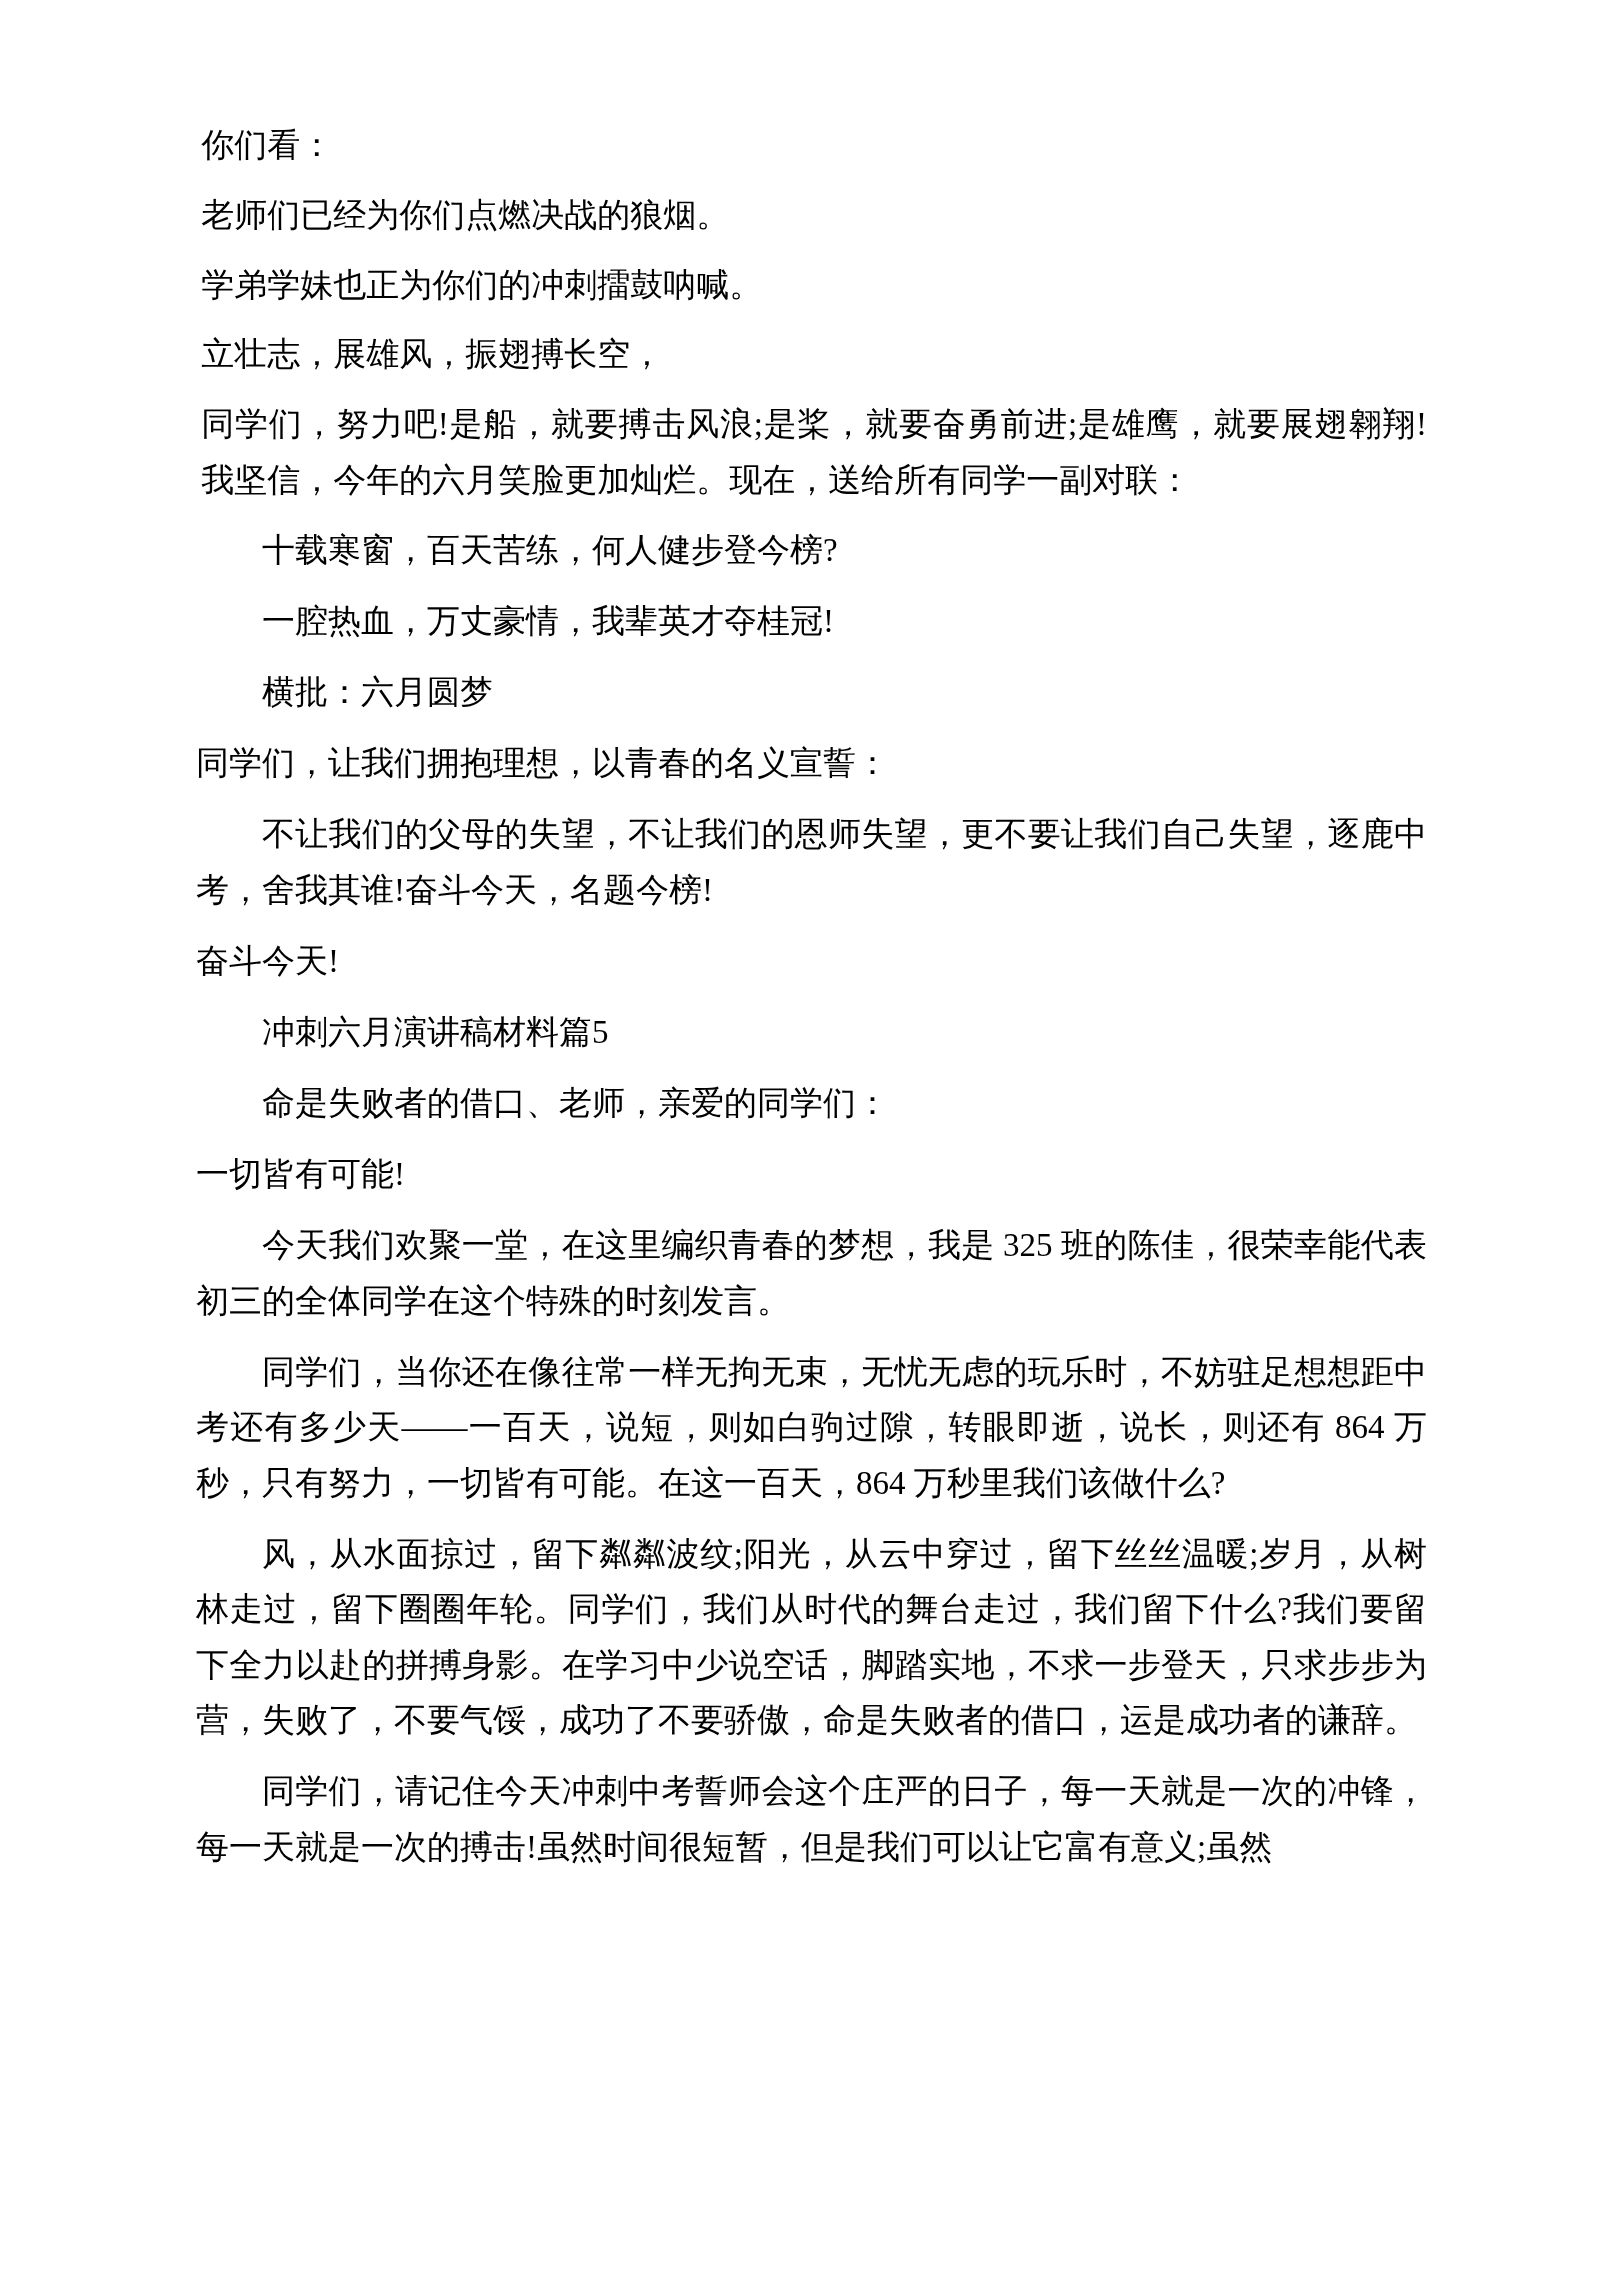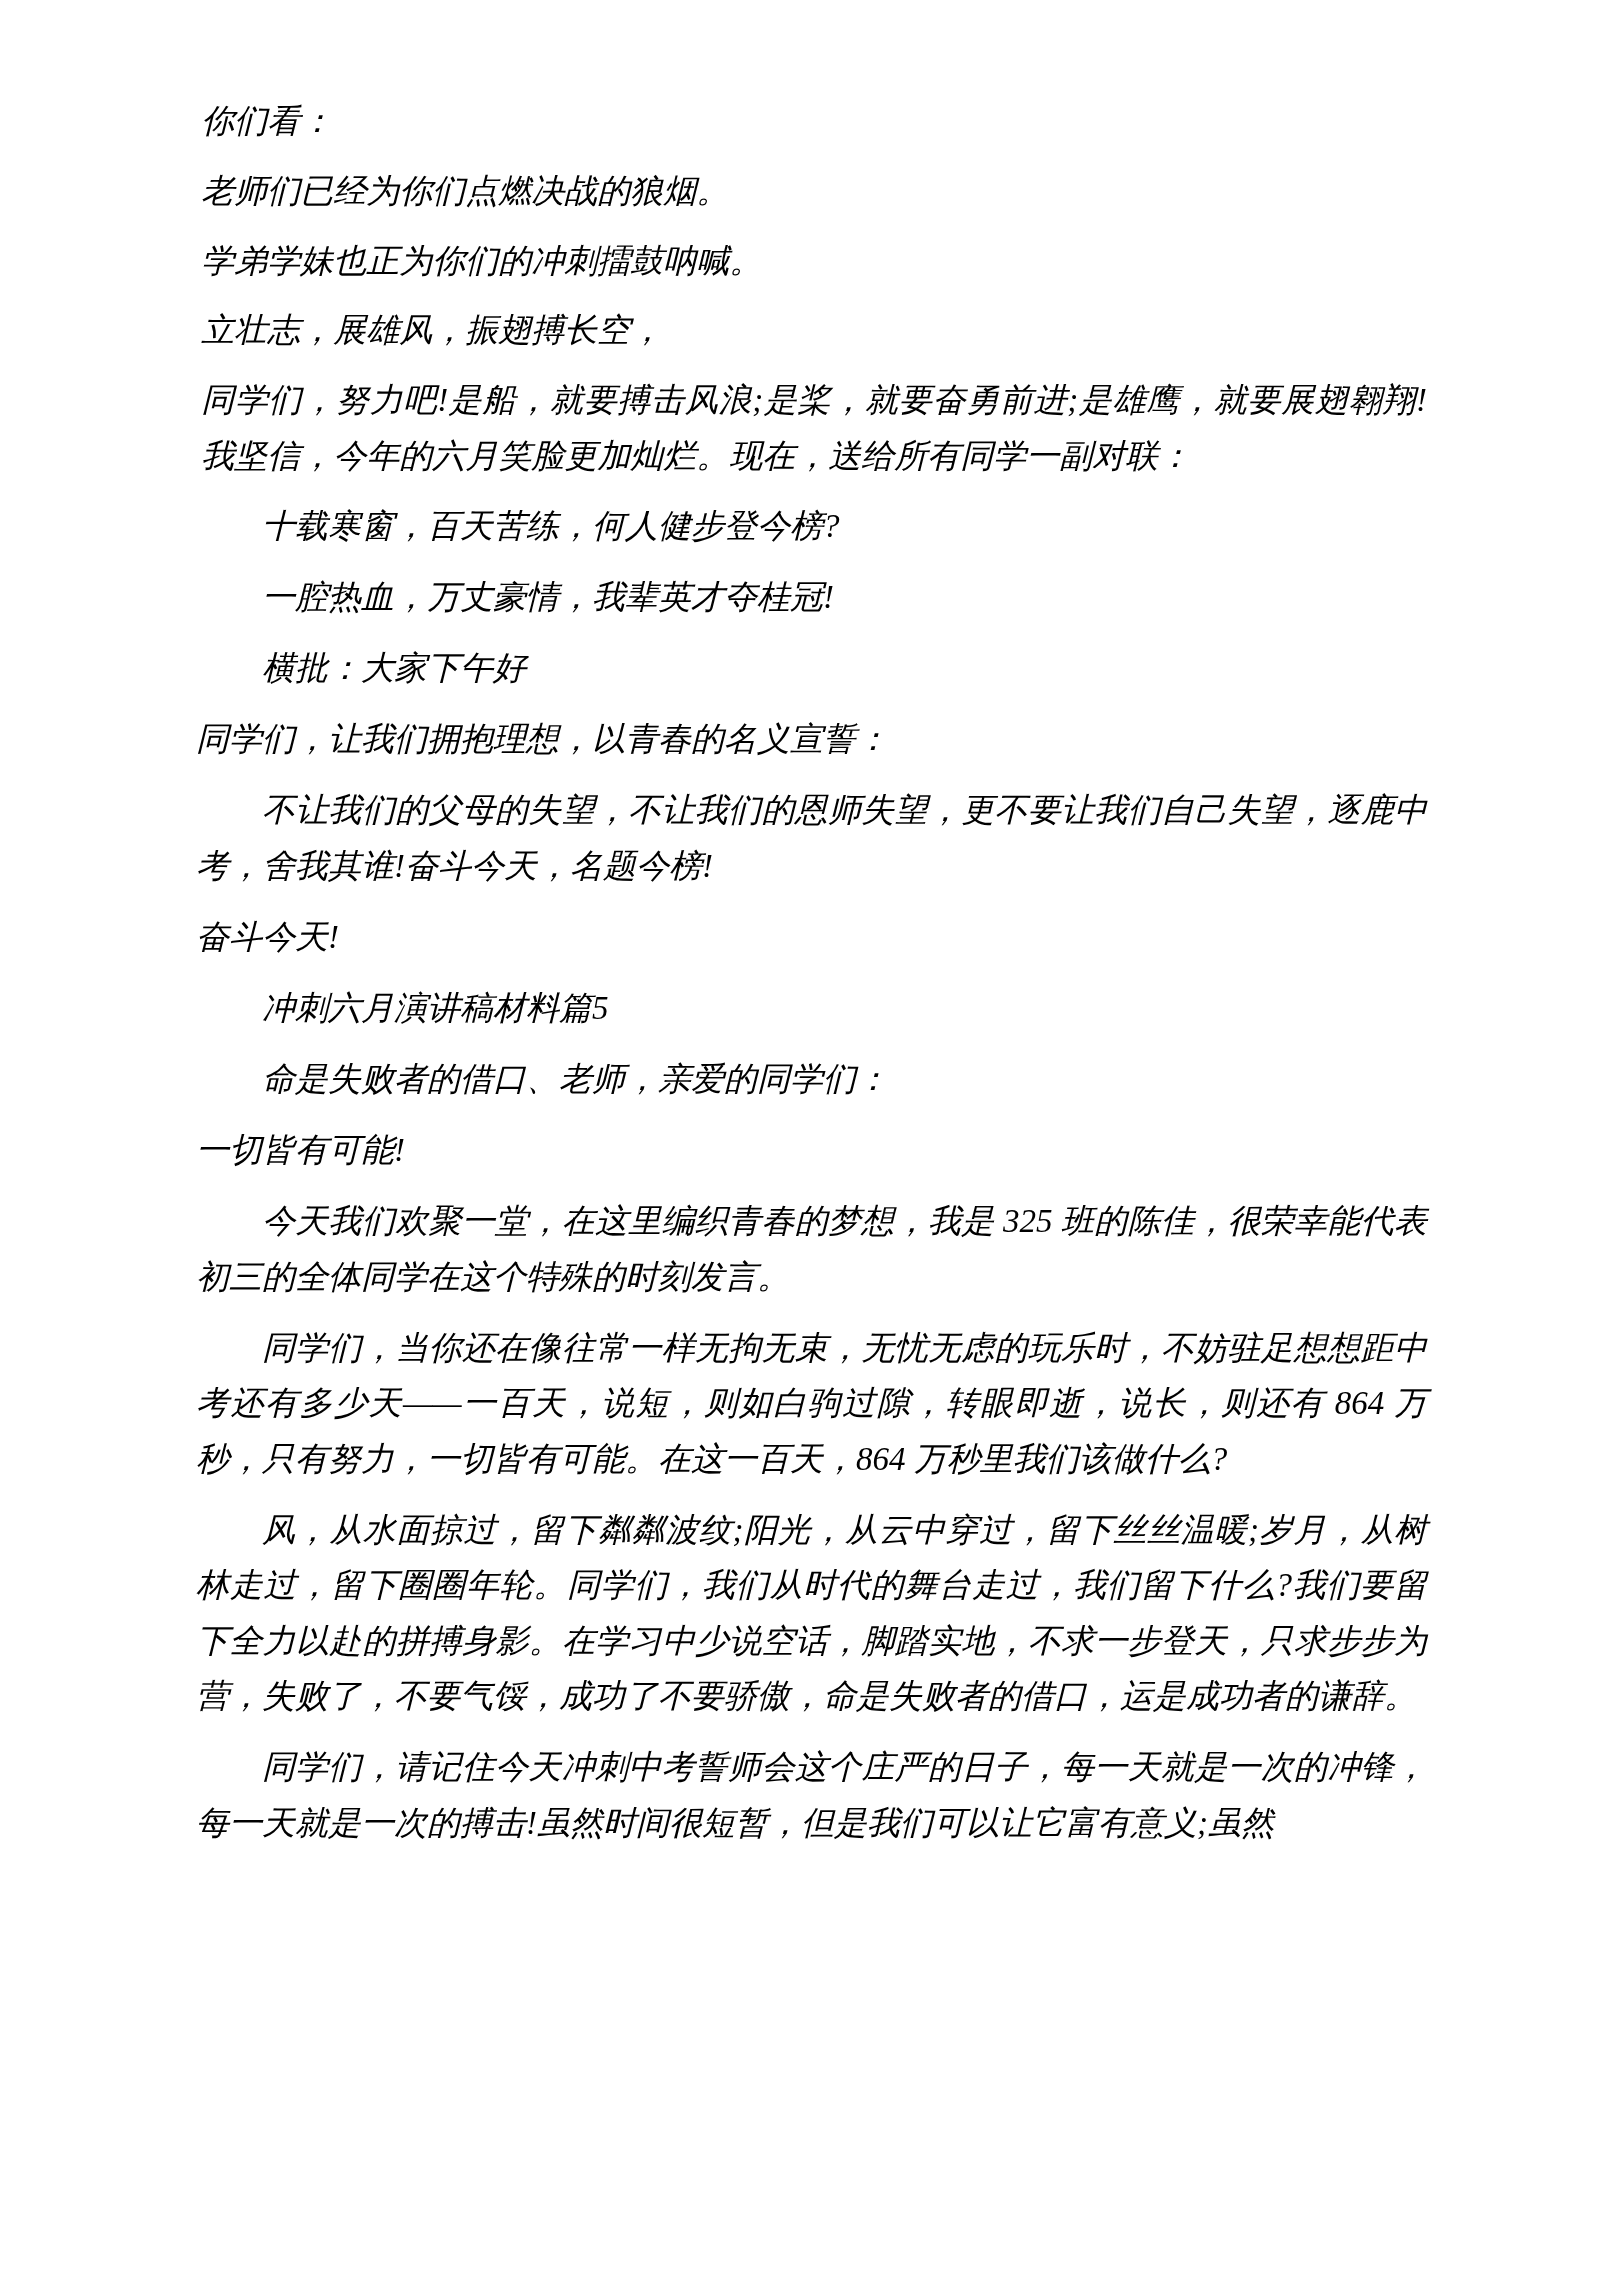--- a/index.html
+++ b/index.html
@@ -11,23 +11,22 @@
     width: 1623px;
     height: 2295px;
     font-family: "Liberation Serif", "DejaVu Serif", serif;
     color: #000000;
     -webkit-font-smoothing: antialiased;
   }
   .page {
     box-sizing: border-box;
     width: 1623px;
     height: 2246px;
-    padding: 94px 196px 170px 196px;
+    padding: 118px 196px 170px 196px;
     position: relative;
-    font-style: italic;
   }
   .doc-body {
     font-size: 33px;
     line-height: 1.68;
     text-align: justify;
     text-justify: inter-ideograph;
   }
   p.para {
     margin: 0 0 15.7px 0;
     text-indent: 0;
@@ -50,21 +49,21 @@
   <div class="doc-body">
     <div class="lead">
       <p class="para tight">你们看：</p>
       <p class="para tight">老师们已经为你们点燃决战的狼烟。</p>
       <p class="para tight">学弟学妹也正为你们的冲刺擂鼓呐喊。</p>
       <p class="para tight">立壮志，展雄风，振翅搏长空，</p>
       <p class="para tight">同学们，努力吧!是船，就要搏击风浪;是桨，就要奋勇前进;是雄鹰，就要展翅翱翔!我坚信，今年的六月笑脸更加灿烂。现在，送给所有同学一副对联：</p>
     </div>
     <p class="para indent">十载寒窗，百天苦练，何人健步登今榜?</p>
     <p class="para indent">一腔热血，万丈豪情，我辈英才夺桂冠!</p>
-    <p class="para indent">横批：大家下午好</p>
+    <p class="para indent">横批：六月圆梦</p>
     <p class="para">同学们，让我们拥抱理想，以青春的名义宣誓：</p>
     <p class="para indent">不让我们的父母的失望，不让我们的恩师失望，更不要让我们自己失望，逐鹿中考，舍我其谁!奋斗今天，名题今榜!</p>
     <p class="para">奋斗今天!</p>
     <p class="para indent">冲刺六月演讲稿材料篇5</p>
     <p class="para indent">命是失败者的借口、老师，亲爱的同学们：</p>
     <p class="para">一切皆有可能!</p>
     <p class="para indent">今天我们欢聚一堂，在这里编织青春的梦想，我是 325 班的陈佳，很荣幸能代表初三的全体同学在这个特殊的时刻发言。</p>
     <p class="para indent">同学们，当你还在像往常一样无拘无束，无忧无虑的玩乐时，不妨驻足想想距中考还有多少天——一百天，说短，则如白驹过隙，转眼即逝，说长，则还有 864 万秒，只有努力，一切皆有可能。在这一百天，864 万秒里我们该做什么?</p>
     <p class="para indent">风，从水面掠过，留下粼粼波纹;阳光，从云中穿过，留下丝丝温暖;岁月，从树林走过，留下圈圈年轮。同学们，我们从时代的舞台走过，我们留下什么?我们要留下全力以赴的拼搏身影。在学习中少说空话，脚踏实地，不求一步登天，只求步步为营，失败了，不要气馁，成功了不要骄傲，命是失败者的借口，运是成功者的谦辞。</p>
     <p class="para indent">同学们，请记住今天冲刺中考誓师会这个庄严的日子，每一天就是一次的冲锋，每一天就是一次的搏击!虽然时间很短暂，但是我们可以让它富有意义;虽然</p>

